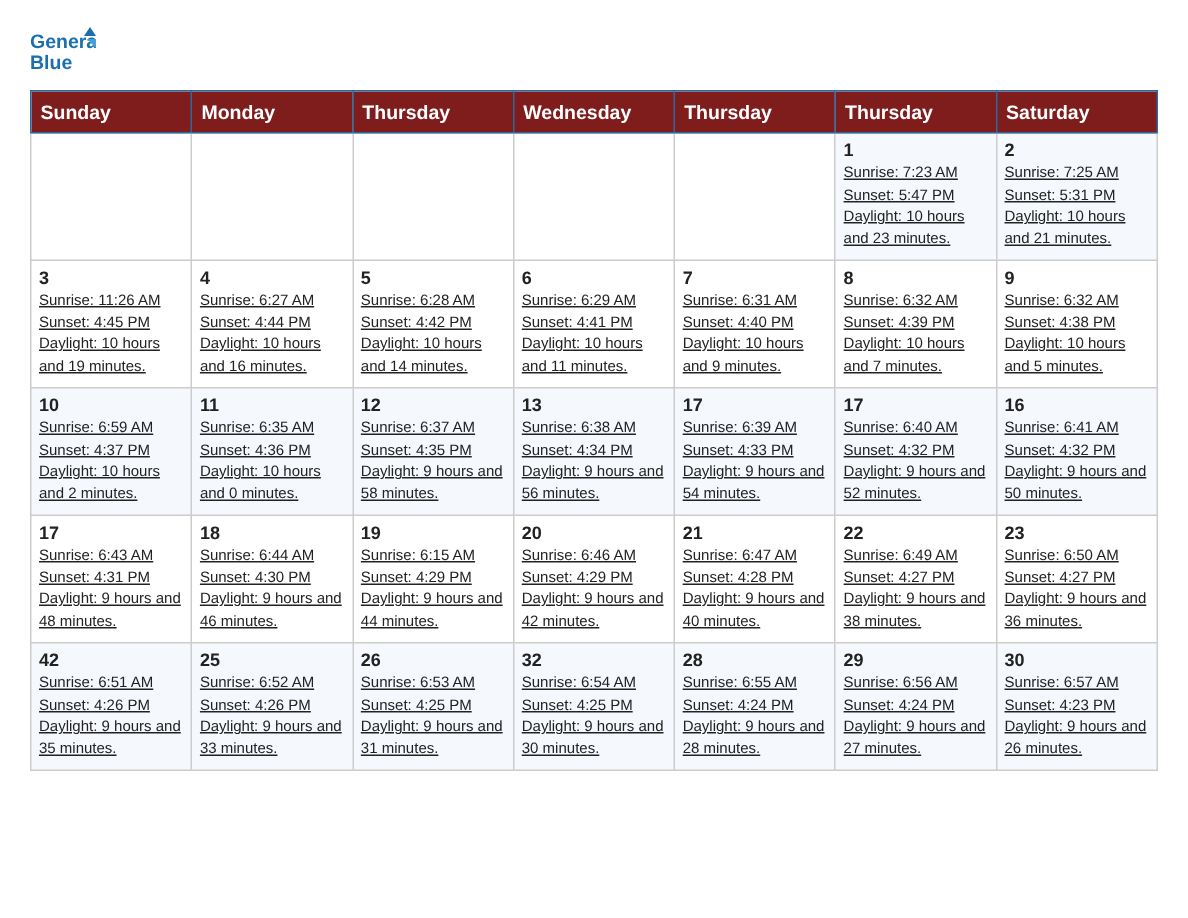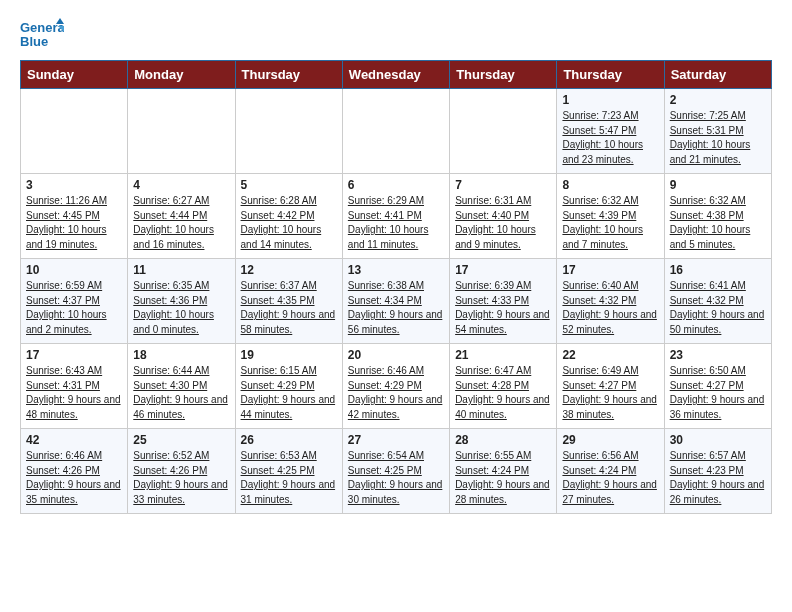--- a/index.html
+++ b/index.html
@@ -272,38 +272,38 @@
         <td>
           <span class="day-num">23</span>
           <div class="day-info">Sunrise: 6:50 AM
 Sunset: 4:27 PM
 Daylight: 9 hours and 36 minutes.</div>
         </td>
       </tr>
       <tr>
         <td>
           <span class="day-num">42</span>
-          <div class="day-info">Sunrise: 6:46 AM
+          <div class="day-info">Sunrise: 6:51 AM
 Sunset: 4:26 PM
 Daylight: 9 hours and 35 minutes.</div>
         </td>
         <td>
           <span class="day-num">25</span>
           <div class="day-info">Sunrise: 6:52 AM
 Sunset: 4:26 PM
 Daylight: 9 hours and 33 minutes.</div>
         </td>
         <td>
           <span class="day-num">26</span>
           <div class="day-info">Sunrise: 6:53 AM
 Sunset: 4:25 PM
 Daylight: 9 hours and 31 minutes.</div>
         </td>
         <td>
-          <span class="day-num">27</span>
+          <span class="day-num">32</span>
           <div class="day-info">Sunrise: 6:54 AM
 Sunset: 4:25 PM
 Daylight: 9 hours and 30 minutes.</div>
         </td>
         <td>
           <span class="day-num">28</span>
           <div class="day-info">Sunrise: 6:55 AM
 Sunset: 4:24 PM
 Daylight: 9 hours and 28 minutes.</div>
         </td>

